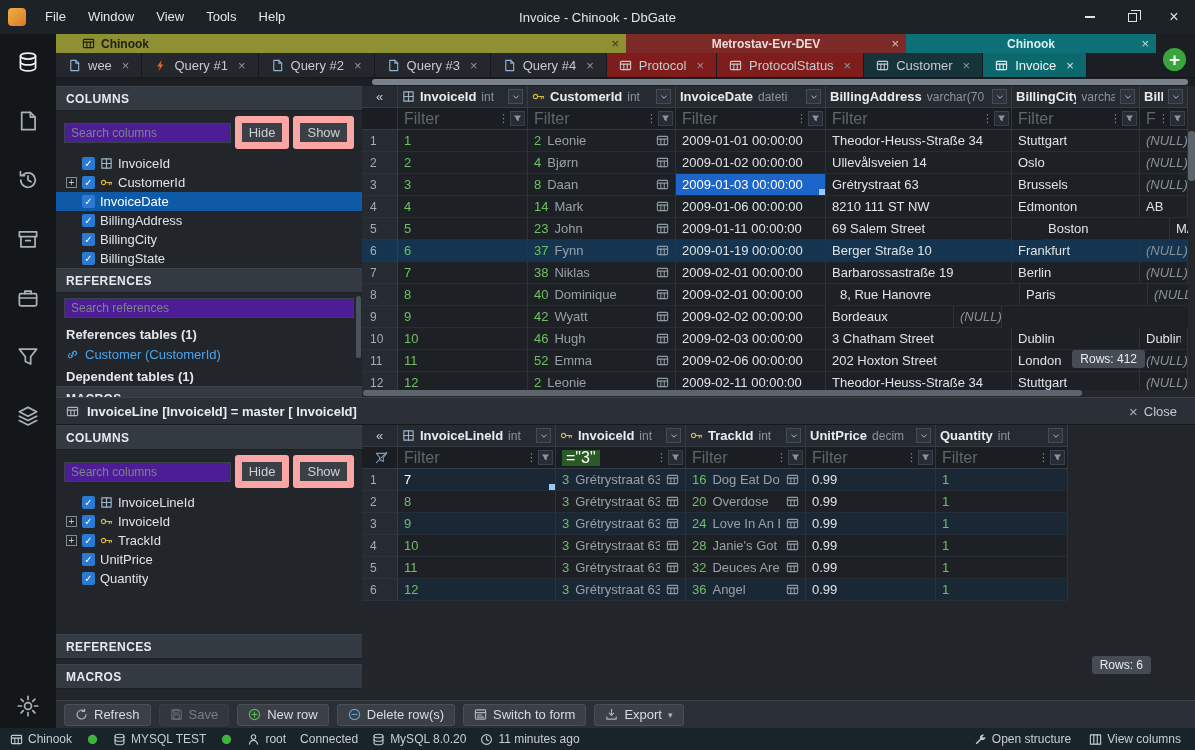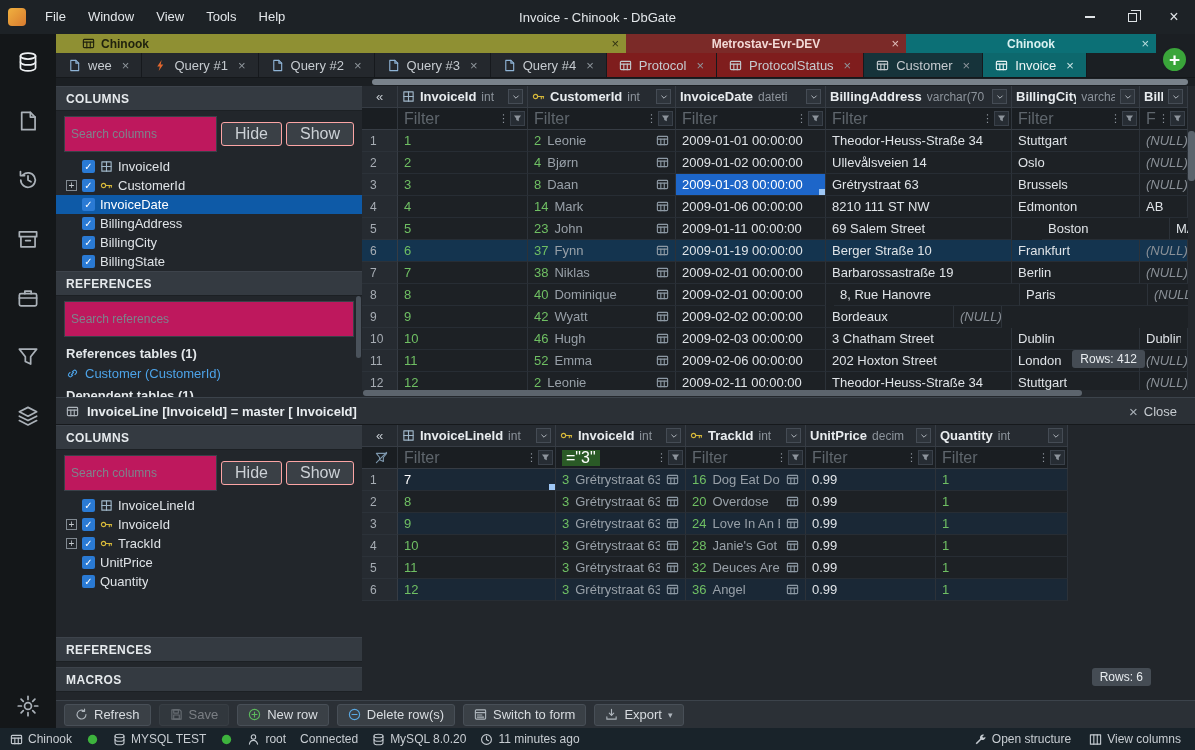--- a/index.html
+++ b/index.html
@@ -44,23 +44,23 @@
 .hscroll-top{position:absolute;left:56px;top:78px;width:1139px;height:8px;background:#1b1f23}
 .hscroll-top .thumb{position:absolute;left:316px;top:1px;width:816px;height:6px;background:#79828b;border-radius:3px}
 
 
 .panel{position:absolute;background:#22262b;overflow:hidden;font-size:13px}
 .panel-top{left:56px;top:86px;width:306px;height:311px}
 .panel-bottom{left:56px;top:425px;width:306px;height:275px}
 .sect-head{height:25px;background:#343a41;border-top:1px solid #3d434b;border-bottom:1px solid #1c2024;display:flex;align-items:center;padding-left:10px;font-size:12px;font-weight:bold;letter-spacing:.4px;color:#e6eaed}
 .sect-head.mt{margin-top:5px}
 .search-row{display:flex;gap:4px;padding:5px 8px;align-items:center}
-.search-input{flex:1;min-width:0;height:36px;background:#be185d;border:1px solid #3a4149;color:#dde1e5;font-size:12px;padding:0 6px;font-family:"Liberation Sans",sans-serif}
+.search-input{flex:1;min-width:0;height:20px;background:#4c1d95;border:1px solid #3a4149;color:#dde1e5;font-size:12px;padding:0 6px;font-family:"Liberation Sans",sans-serif}
 .search-input::placeholder{color:#7d848c}
-.mini-btn{background:#3a4046;border:1px solid #fca5a5;border-radius:3px;font-size:16px;color:#ccd1d6;padding:2px 13px;flex:none}
+.mini-btn{background:#3a4046;border:7px solid #fca5a5;border-radius:3px;font-size:13px;color:#ccd1d6;padding:2px 7px;flex:none}
 .tree-row{height:19px;display:flex;align-items:center;gap:5px;padding-left:10px}
 .tree-row.selected{background:#0e5aa7;color:#fff}
 .expander{width:11px;height:11px;border:1px solid #828a92;color:#c6cbd0;font-size:10px;line-height:9px;text-align:center;flex:none}
 .exp-spacer{width:11px;flex:none}
 .cbox{width:13px;height:13px;background:#2a7ad4;border-radius:2px;color:#fff;font-size:10px;line-height:13px;text-align:center;flex:none}
 .tree-label{white-space:nowrap;overflow:hidden}
 .ref-label{font-weight:bold;padding:4px 10px 2px;color:#e3e7ea}
 .ref-link{display:flex;gap:6px;align-items:center;color:#4da3e8;padding:3px 10px}
 .pscroll{position:absolute;right:1px;top:210px;width:5px;height:62px;background:#4a525b;border-radius:3px}
 .panel-gap{height:41px}
@@ -99,21 +99,21 @@
 .g-data.tinted .g-dcell{background:#1a2836}
 .g-dcell.sel{background:#1d66c9;position:relative}
 .g-dcell.sel .txt,.g-dcell.sel .num{color:#fff}
 .g-dcell.sel::after{content:'';position:absolute;right:0;bottom:0;width:6px;height:6px;background:#9ec7f5}
 .vscroll{position:absolute;right:0;top:0;bottom:0;width:7px;background:#23272c}
 .vthumb{position:absolute;right:0;top:45px;width:7px;height:50px;background:#5c646d;border-radius:3px}
 .hscroll-grid{position:absolute;left:0;right:7px;bottom:0;height:7px;background:#23272c}
 .hthumb{position:absolute;left:1px;top:0;width:87%;height:6px;background:#5c646d;border-radius:3px}
 .rows-badge{position:absolute;background:#454c54;color:#e8ecef;font-size:12px;padding:2px 8px;border-radius:3px;z-index:3}
 .badge-top{right:50px;top:264px}
-.badge-bottom{right:44px;top:243px}
+.badge-bottom{right:44px;top:231px}
 
 
 .detail-bar{position:absolute;left:56px;top:397px;width:1139px;height:28px;background:#2b3036;border-top:1px solid #3c434b;border-bottom:1px solid #16191c;display:flex;align-items:center;gap:8px;padding:0 10px;font-size:13px;font-weight:bold;color:#e8ecef}
 .detail-close{margin-left:auto;display:flex;gap:6px;align-items:center;font-weight:normal;color:#c6cbd0;padding-right:8px}
 .dx{font-size:15px;color:#aab1b8}
 
 
 .toolbar{position:absolute;left:56px;top:700px;width:1139px;height:28px;background:#2b3036;border-top:1px solid #3c434b;display:flex;align-items:center;gap:8px;padding:0 8px}
 .tb-btn{display:flex;align-items:center;gap:6px;background:#3a4046;border:1px solid #484f57;border-radius:3px;padding:0 10px;font-size:13px;color:#d8dce0;height:22px;font-family:"Liberation Sans",sans-serif}
 .tb-btn.disabled{opacity:.45}

